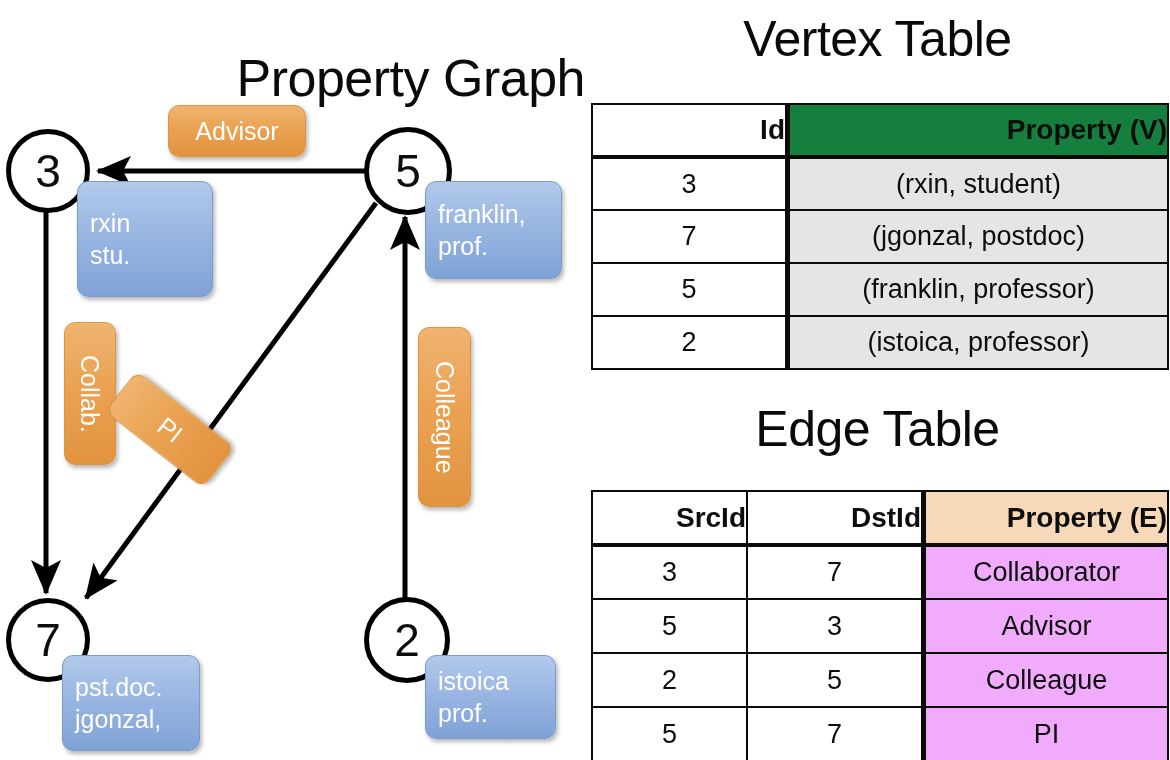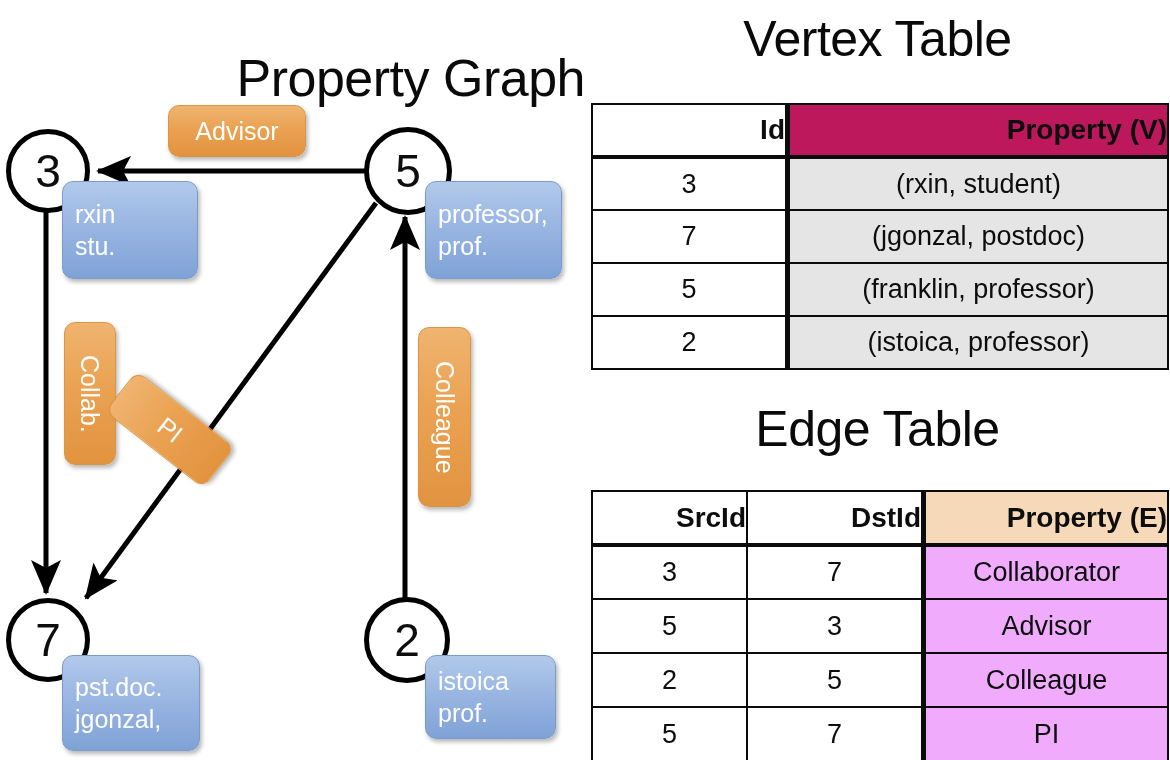--- a/index.html
+++ b/index.html
@@ -140,21 +140,21 @@
     border-bottom-width: 4px;
   }
 
   #vertex-table {
     left: 591px; top: 103px;
     width: 578px;
   }
   #vertex-table .col-id { width: 192px; }
   #vertex-table tr { height: 53px; }
   #vertex-table .prop-cell { background: #e5e5e5; }
-  #vertex-table th.prop-cell { background: #be185d; margin-top: 25px; }
+  #vertex-table th.prop-cell { background: #15803d; margin-top: 25px; }
 
   #edge-table {
     left: 591px; top: 490px;
     width: 578px;
   }
   #edge-table .col-src { width: 153px; }
   #edge-table .col-dst { width: 173px; }
   #edge-table tr { height: 54px; padding-left: 27px; }
   #edge-table .prop-cell { background: #f0abfc; }
   #edge-table th.prop-cell { background: #f6d9b8; margin-top: 13px; }
@@ -192,27 +192,27 @@
   <div class="node-circle" style="left:364px; top:42px; width:88px; height:88px;">
     <span>5</span>
   </div>
   <div class="node-circle" style="left:6px; top:513px; width:84px; height:84px;">
     <span>7</span>
   </div>
   <div class="node-circle" style="left:364px; top:512px; width:86px; height:86px;">
     <span>2</span>
   </div>
 
-  <div class="prop-box blue" style="left:62px; top:96px; width:136px; height:98px;">
+  <div class="prop-box blue" style="left:77px; top:96px; width:136px; height:116px;">
     <div>rxin</div>
     <div>stu.</div>
   </div>
 
   <div class="prop-box blue" style="left:425px; top:96px; width:137px; height:98px;">
-    <div>professor,</div>
+    <div>franklin,</div>
     <div>prof.</div>
   </div>
 
   <div class="prop-box blue" style="left:62px; top:570px; width:138px; height:96px;">
     <div>pst.doc.</div>
     <div>jgonzal,</div>
   </div>
 
   <div class="prop-box blue" style="left:425px; top:570px; width:131px; height:84px;">
     <div>istoica</div>

